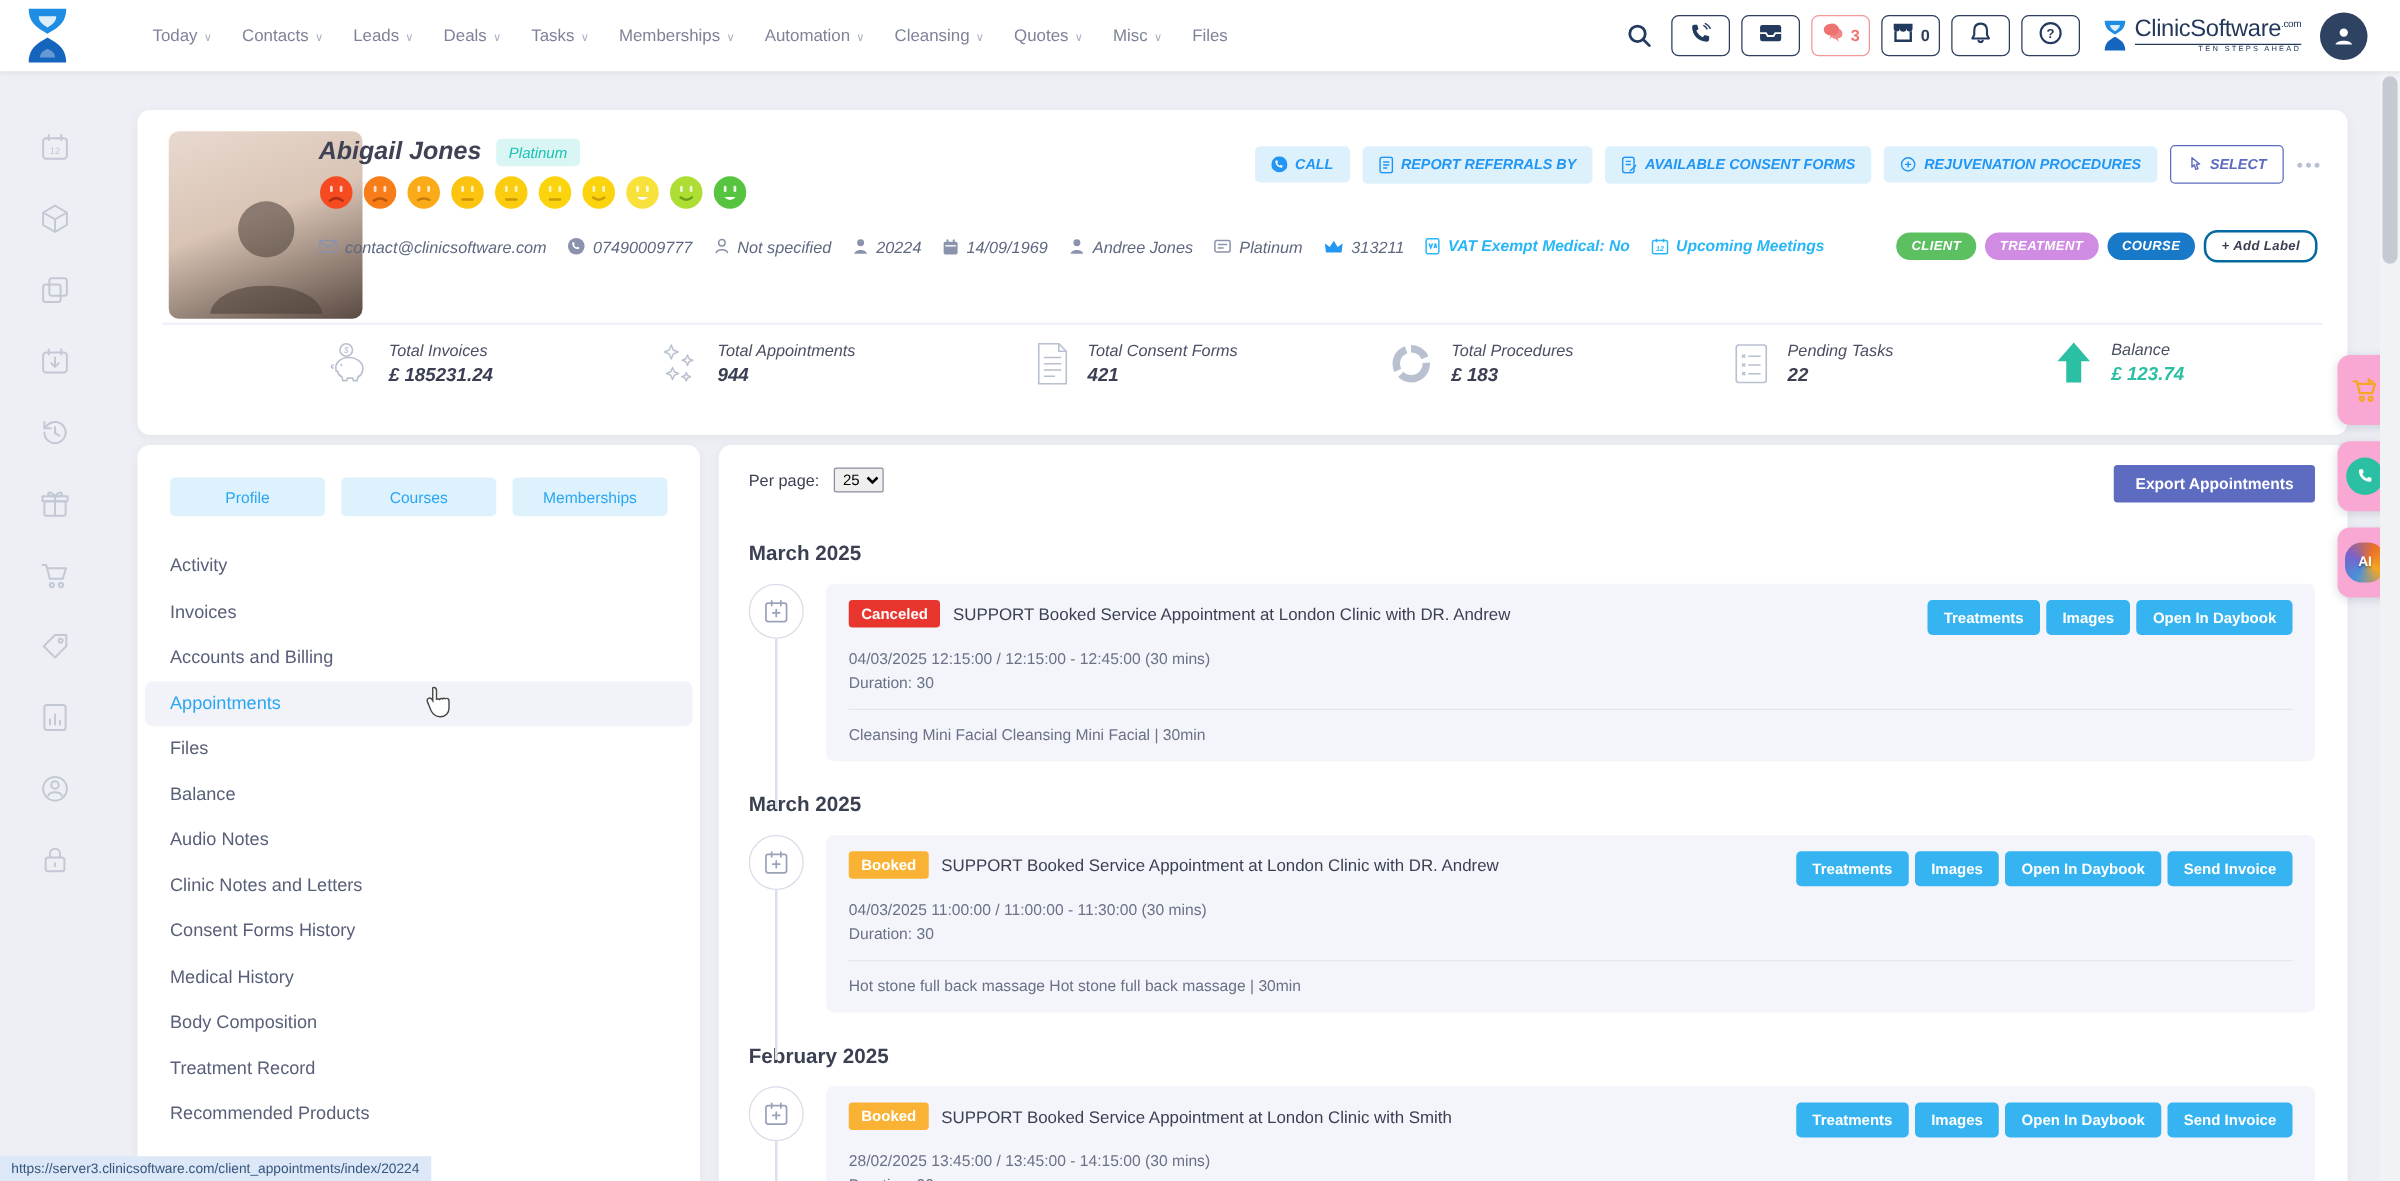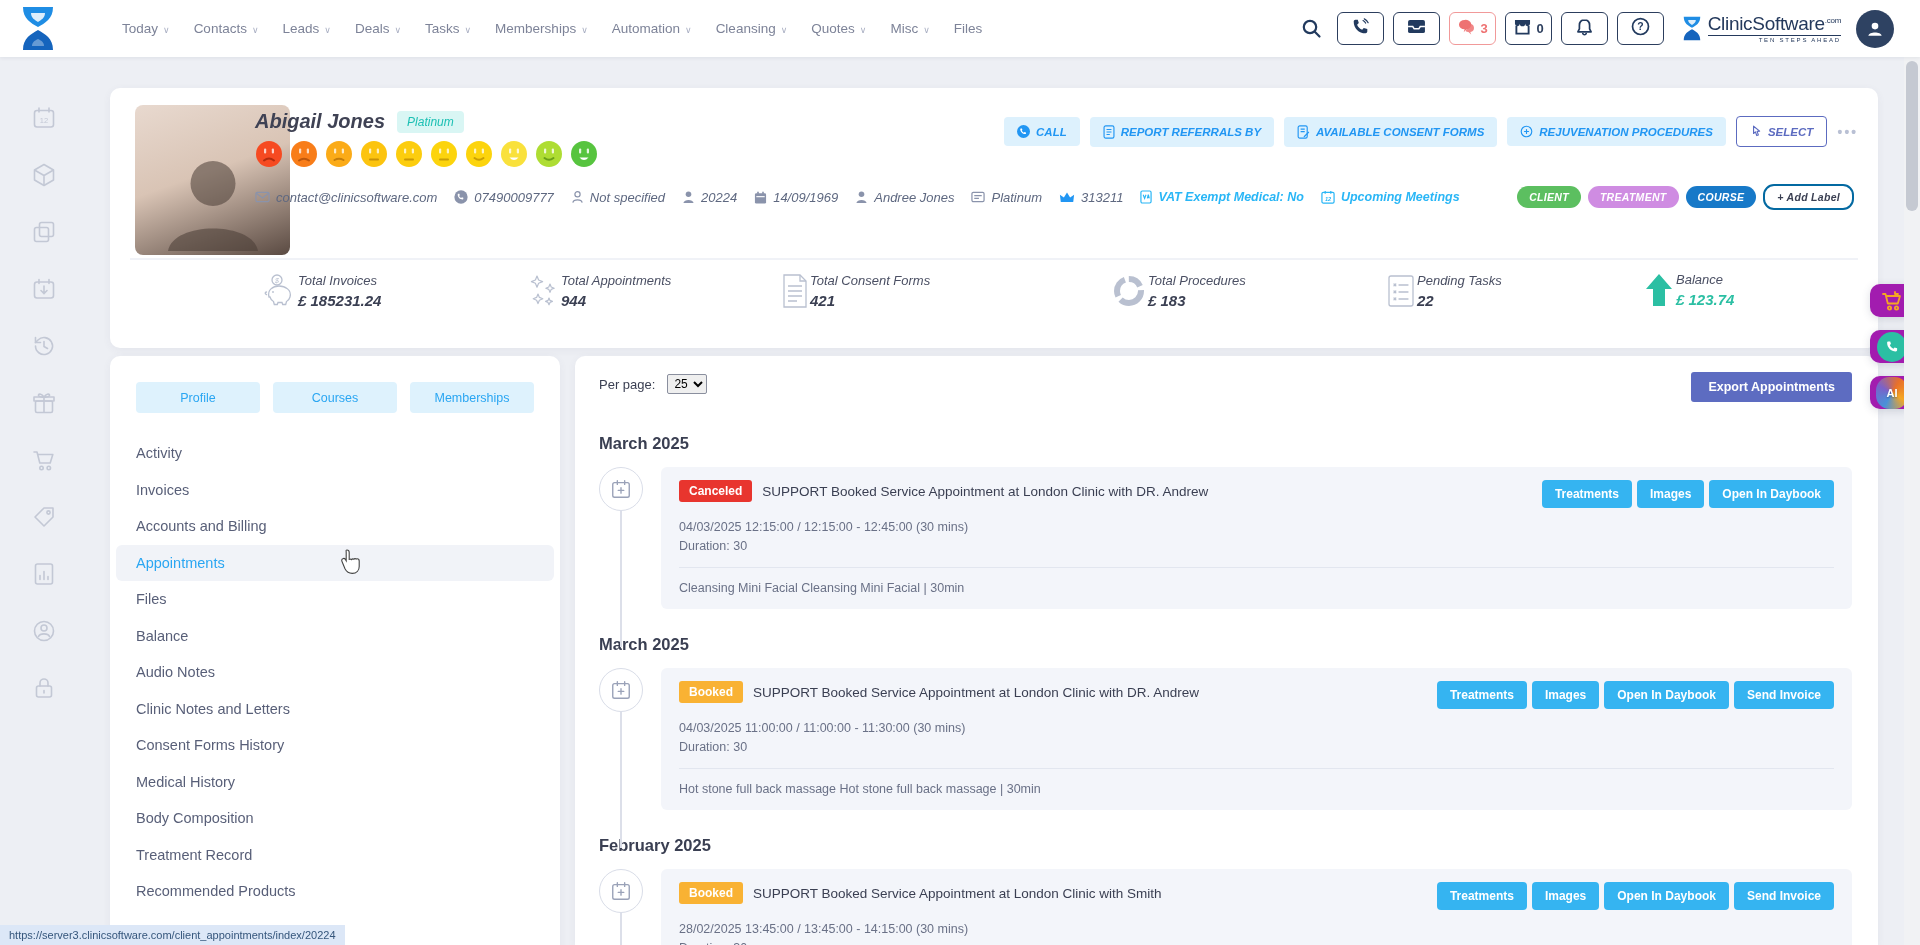--- a/index.html
+++ b/index.html
@@ -51,25 +51,25 @@
   .chip.client { background:#5cbf60; }
   .chip.treatment { background:#cf8ce2; }
   .chip.course { background:#1779c8; }
   .chip.add { background:#fff; color:#3a3f52; border:2px solid #0369a1; font-weight:bold; }
   .actions-row { position:absolute; right:20px; top:28px; display:flex; align-items:center; gap:10px; }
   .act-btn { background:#ddf1fd; color:#2196f3; font-size:11.5px; font-weight:bold; padding:8px 13px;
              border-radius:4px; display:flex; align-items:center; gap:6px; cursor:pointer; white-space:nowrap; }
   .act-btn.select { background:#fff; border:1px solid #5c6bc0; color:#5c6bc0; }
   .dots { color:#b9c0d4; font-size:14px; letter-spacing:2px; font-weight:bold; cursor:pointer; }
   .stats-row { position:absolute; left:20px; right:20px; top:170px; border-top:2px solid #f0f2f7; height:64px; }
-  .stat { position:absolute; top:12px; display:flex; align-items:center; }
+  .stat { position:absolute; top:12px; display:flex; align-items:center; gap:13px; }
   .stat-label { font-size:13px; color:#4a4f63; margin-bottom:4px; }
   .stat-value { font-size:15px; font-weight:bold; color:#3a3f52; }
   .stat-value.green { color:#2bbfa3; }
-  .s1{left:132px}.s2{left:395px}.s3{left:650px}.s4{left:980px}.s5{left:1255px}.s6{left:1512px}
+  .s1{left:132px}.s2{left:395px}.s3{left:697px}.s4{left:980px}.s5{left:1255px}.s6{left:1512px}
 
   
   .side-card { position:absolute; left:110px; top:356px; width:450px; height:705px; background:#fff;
                border-radius:10px 10px 0 0; box-shadow:0 2px 8px rgba(60,70,100,.06); padding:26px 0 0 0; }
   .tabs { display:flex; gap:13px; padding:0 26px; }
   .tab { flex:1; height:31px; background:#def2fd; color:#2aa6f2; font-size:12.5px; border-radius:4px;
          display:flex; align-items:center; justify-content:center; cursor:pointer; }
   .menu { margin-top:22px; }
   .menu-item { height:36.5px; display:flex; align-items:center; padding:0 26px; font-size:14.5px;
                color:#585f78; cursor:pointer; position:relative; }
@@ -96,21 +96,21 @@
   .status-badge.booked { background:#f9b233; }
   .appt-title { font-size:13.5px; color:#3a3f52; padding-top:4px; }
   .appt-btns { margin-left:auto; display:flex; gap:5px; flex:none; }
   .blue-btn { background:#35b4f1; color:#fff; font-size:12px; font-weight:bold; padding:7px 13px; border-radius:4px; cursor:pointer; white-space:nowrap; }
   .appt-dt { font-size:12.5px; color:#6a7187; margin-top:12px; }
   .appt-dur { font-size:12.5px; color:#6a7187; margin-top:5px; }
   .appt-service { border-top:1px solid #e2e6ef; margin-top:14px; padding-top:13px; font-size:12.5px; color:#6a7187; }
 
   
   .floaters { position:absolute; right:6px; top:284px; display:flex; flex-direction:column; gap:13px; z-index:20; }
-  .float-btn { width:44px; height:33px; background:#a21caf; border-radius:10px; box-shadow:0 2px 8px rgba(60,70,100,.18);
+  .float-btn { width:44px; height:56px; background:#f9a8d4; border-radius:10px; box-shadow:0 2px 8px rgba(60,70,100,.18);
                display:flex; align-items:center; justify-content:center; cursor:pointer; }
   .phone-circ { width:30px; height:30px; border-radius:50%; background:#2bbfa3; display:flex; align-items:center; justify-content:center; }
   .ai-blob { width:32px; height:32px; border-radius:42%; background:conic-gradient(from 210deg,#4a90d9,#7b61c9,#e8702a,#f5a623,#4a90d9);
              display:flex; align-items:center; justify-content:center; color:#fff; font-size:11px; font-weight:bold; text-shadow:0 1px 2px rgba(0,0,0,.35); }
 
   
   .scrollbar { position:absolute; right:0; top:57px; width:16px; bottom:0; background:#f1f2f4; z-index:25; }
   .scroll-thumb { position:absolute; left:2px; right:2px; top:4px; height:150px; background:#c5c9d2; border-radius:7px; }
   .statusbar { position:absolute; left:0; bottom:0; height:20px; background:#dce7f7; color:#35567c;
                font-size:11px; line-height:20px; padding:0 9px; z-index:50; }

